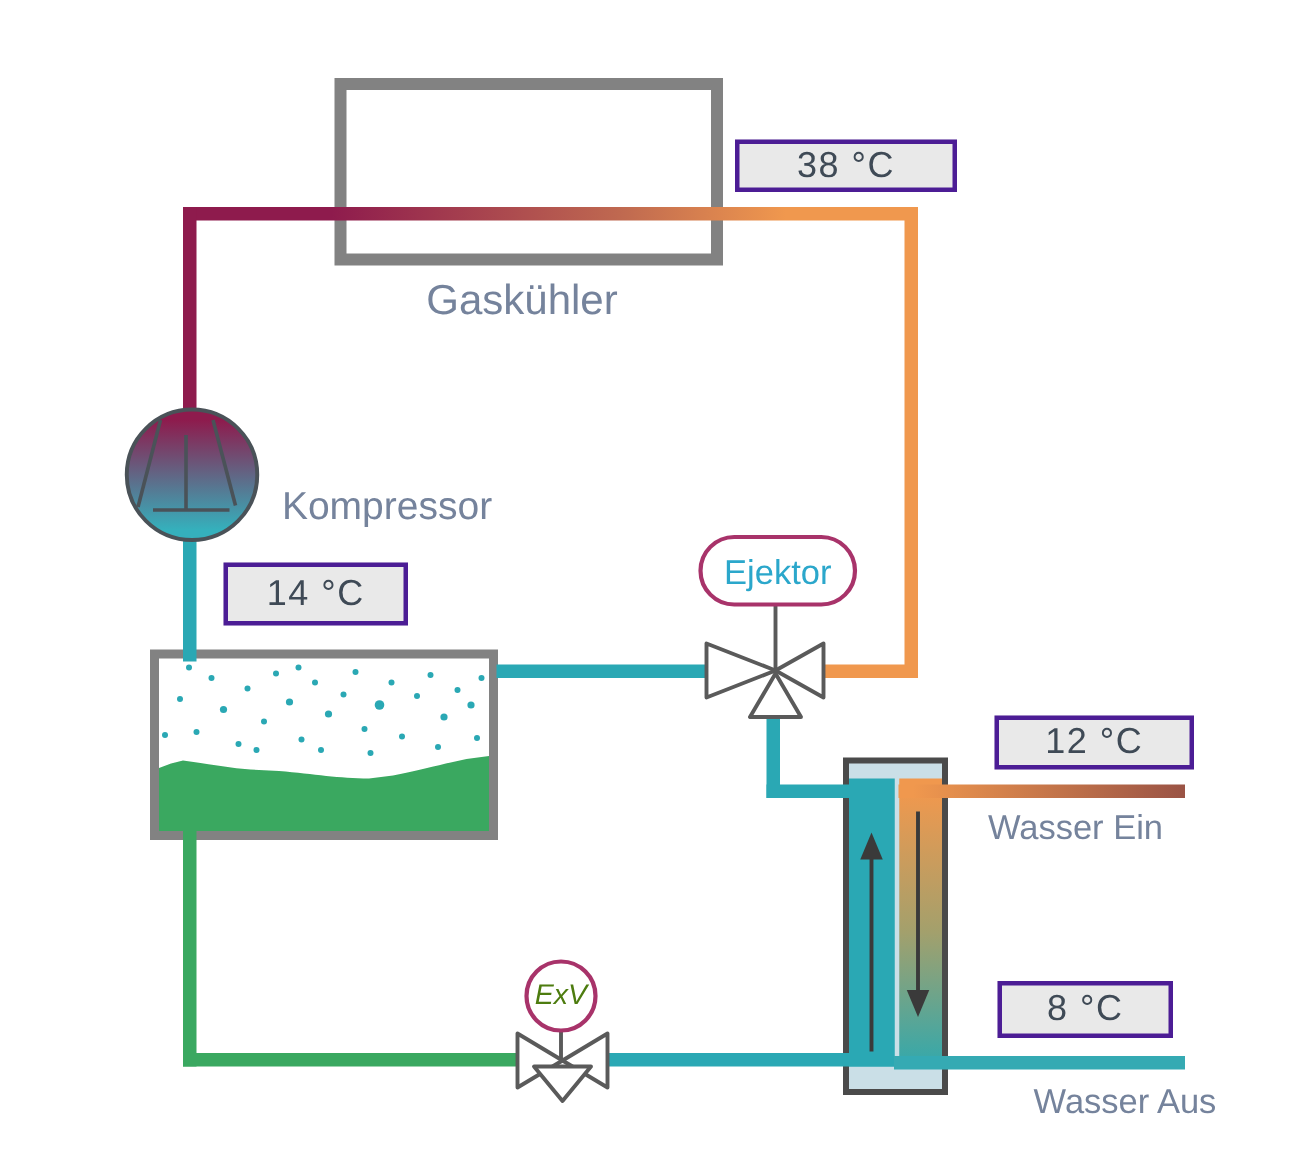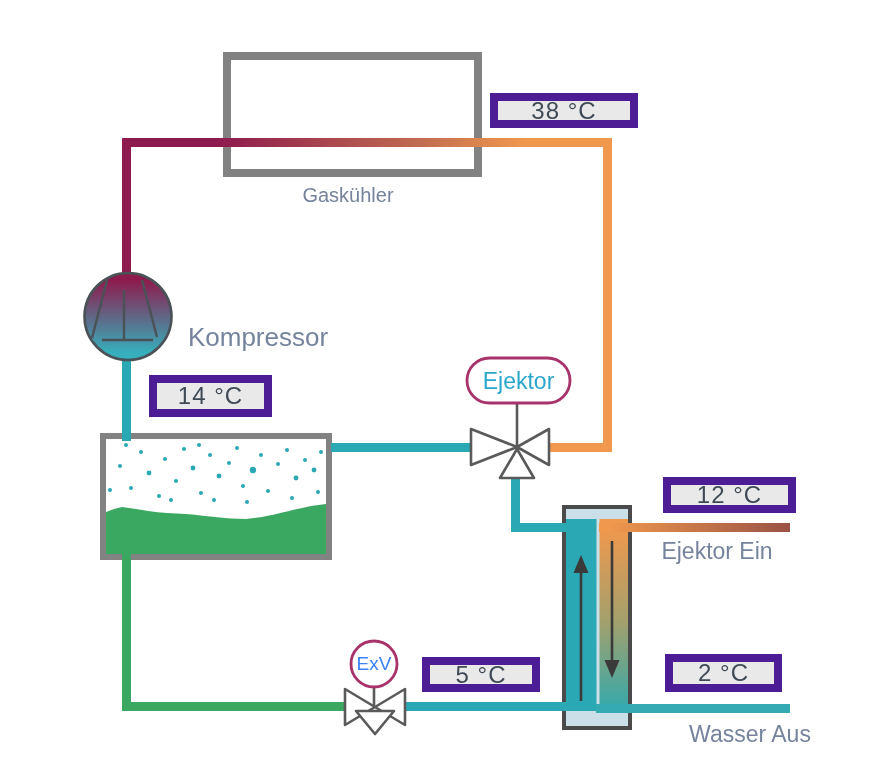--- a/index.html
+++ b/index.html
@@ -3,35 +3,35 @@
 <meta charset="utf-8">
 <style>
   html,body{margin:0;padding:0;background:#ffffff;}
   .canvas{
     position:relative;width:872px;height:772px;background:#ffffff;overflow:hidden;
     font-family:"Liberation Sans", sans-serif;
   }
   .canvas svg{position:absolute;left:0;top:0;}
   .temp{
     position:absolute;box-sizing:border-box;
-    background:#e9e9e9;border:8px solid #4c1d95;
+    background:#e9e9e9;border:3px solid #4c1d95;
     display:flex;align-items:center;justify-content:center;
     font-size:24px;color:#3f4a56;letter-spacing:1px;
   }
   .caption{
     position:absolute;text-align:center;
-    color:#75839c;font-size:20px;white-space:nowrap;
+    color:#75839c;font-size:28px;white-space:nowrap;
   }
   .caption.small{font-size:23px;}
   .tagtext{
     position:absolute;text-align:center;white-space:nowrap;
     display:flex;align-items:center;justify-content:center;
   }
   .ejektor-text{color:#2ba7cb;font-size:23px;}
-  .exv-text{color:#3b82f6;font-size:19px;}
+  .exv-text{color:#4d7c0f;font-size:19px;font-style:italic;}
 </style>
 </head>
 <body>
 
 <div class="canvas">
 
   <svg width="872" height="772" viewBox="0 0 872 772">
     <defs>
       <linearGradient id="gradTopPipe" gradientUnits="userSpaceOnUse" x1="123" y1="0" x2="612" y2="0">
         <stop offset="0" stop-color="#8e1b4d"></stop>
@@ -147,24 +147,23 @@
       <polygon points="345,689 345,725 375,707"></polygon>
       <polygon points="405,689 405,725 375,707"></polygon>
       <polygon points="356,711 394,711 375,734"></polygon>
     </g>
     <circle cx="374" cy="664" r="23" fill="#ffffff" stroke="#a8336a" stroke-width="2.8"></circle>
   </svg>
 
   <div class="temp" style="left:490px;top:93px;width:148px;height:35px">38 °C</div>
   <div class="temp" style="left:149px;top:375px;width:123px;height:42px">14 °C</div>
   <div class="temp" style="left:663px;top:477px;width:133px;height:36px">12 °C</div>
-  <div class="temp" style="left:422px;top:657px;width:118px;height:35px">5 °C</div>
-  <div class="temp" style="left:665px;top:654px;width:117px;height:38px">2 °C</div>
+  <div class="temp" style="left:665px;top:654px;width:117px;height:38px">8 °C</div>
 
   <div class="caption" style="left:228px;top:184px;width:240px">Gaskühler</div>
   <div class="caption" style="left:168px;top:322px;width:180px;font-size:26px">Kompressor</div>
-  <div class="caption small" style="left:647px;top:538px;width:140px">Ejektor Ein</div>
+  <div class="caption small" style="left:647px;top:538px;width:140px">Wasser Ein</div>
   <div class="caption small" style="left:680px;top:721px;width:140px">Wasser Aus</div>
 
   <div class="tagtext ejektor-text" style="left:467px;top:360px;width:103px;height:42px">Ejektor</div>
   <div class="tagtext exv-text" style="left:350px;top:645px;width:48px;height:38px">ExV</div>
 
 </div>
 
 </body></html>

